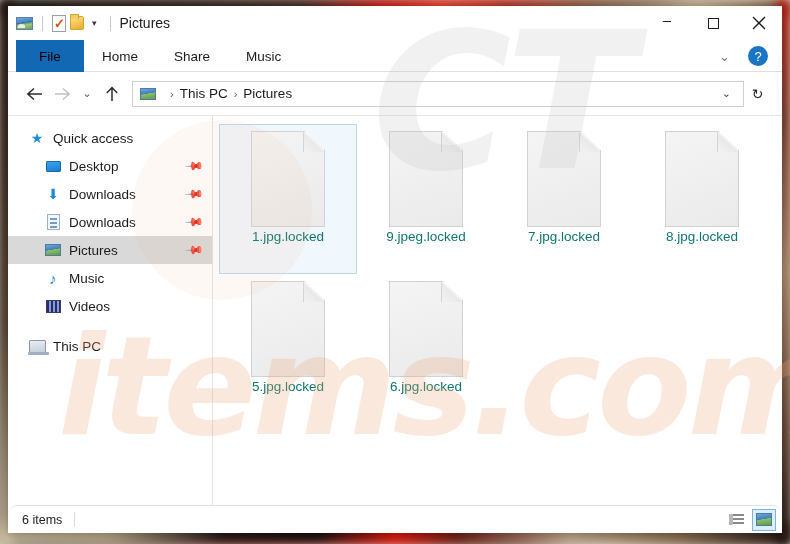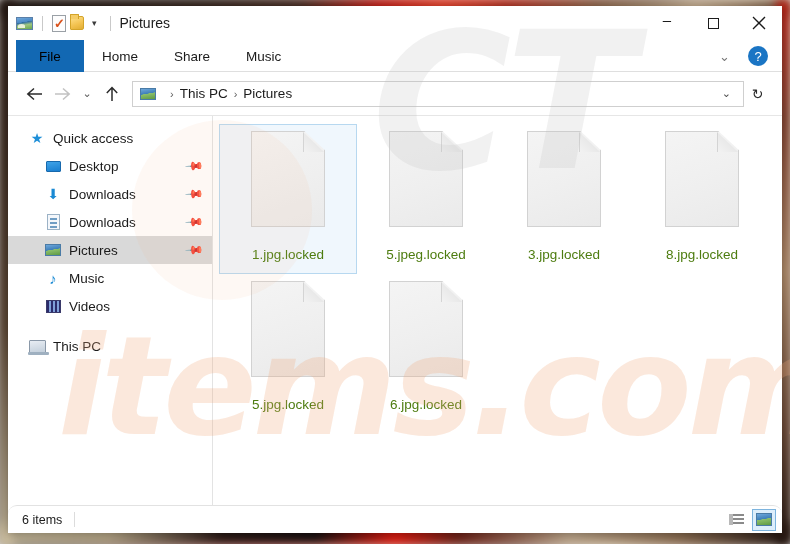--- a/index.html
+++ b/index.html
@@ -307,22 +307,22 @@
     clip-path: polygon(0 0, 72% 0, 100% 20%, 100% 100%, 0 100%);
   }
   .file-fold {
     position: absolute; right: 0; top: 0;
     width: 21px; height: 20px;
     background: linear-gradient(225deg,#dcdcdc 0%,#e9e9e9 55%,#f2f2f2 100%);
     clip-path: polygon(0 0, 100% 100%, 0 100%);
     border-left: 1px solid #d4d4d4;
   }
   .file-name {
-    margin-top: 20px;
-    font-size: 13.5px; color: #4d7c0f;
+    margin-top: 2px;
+    font-size: 13.5px; color: #0f766e;
     white-space: nowrap;
   }
 
   
   .statusbar {
     height: 28px;
     background: #ffffff;
     border-top: 1px solid #e2e2e2;
     display: flex; align-items: center;
     padding: 0 6px 0 14px;
@@ -558,28 +558,28 @@
           <div class="file-thumb">
             <span class="file-fold"></span>
           </div>
           <div class="file-name">1.jpg.locked</div>
         </div>
 
         <div class="file-item">
           <div class="file-thumb">
             <span class="file-fold"></span>
           </div>
-          <div class="file-name">5.jpeg.locked</div>
+          <div class="file-name">9.jpeg.locked</div>
         </div>
 
         <div class="file-item">
           <div class="file-thumb">
             <span class="file-fold"></span>
           </div>
-          <div class="file-name">3.jpg.locked</div>
+          <div class="file-name">7.jpg.locked</div>
         </div>
 
         <div class="file-item">
           <div class="file-thumb">
             <span class="file-fold"></span>
           </div>
           <div class="file-name">8.jpg.locked</div>
         </div>
 
         <div class="file-item">

